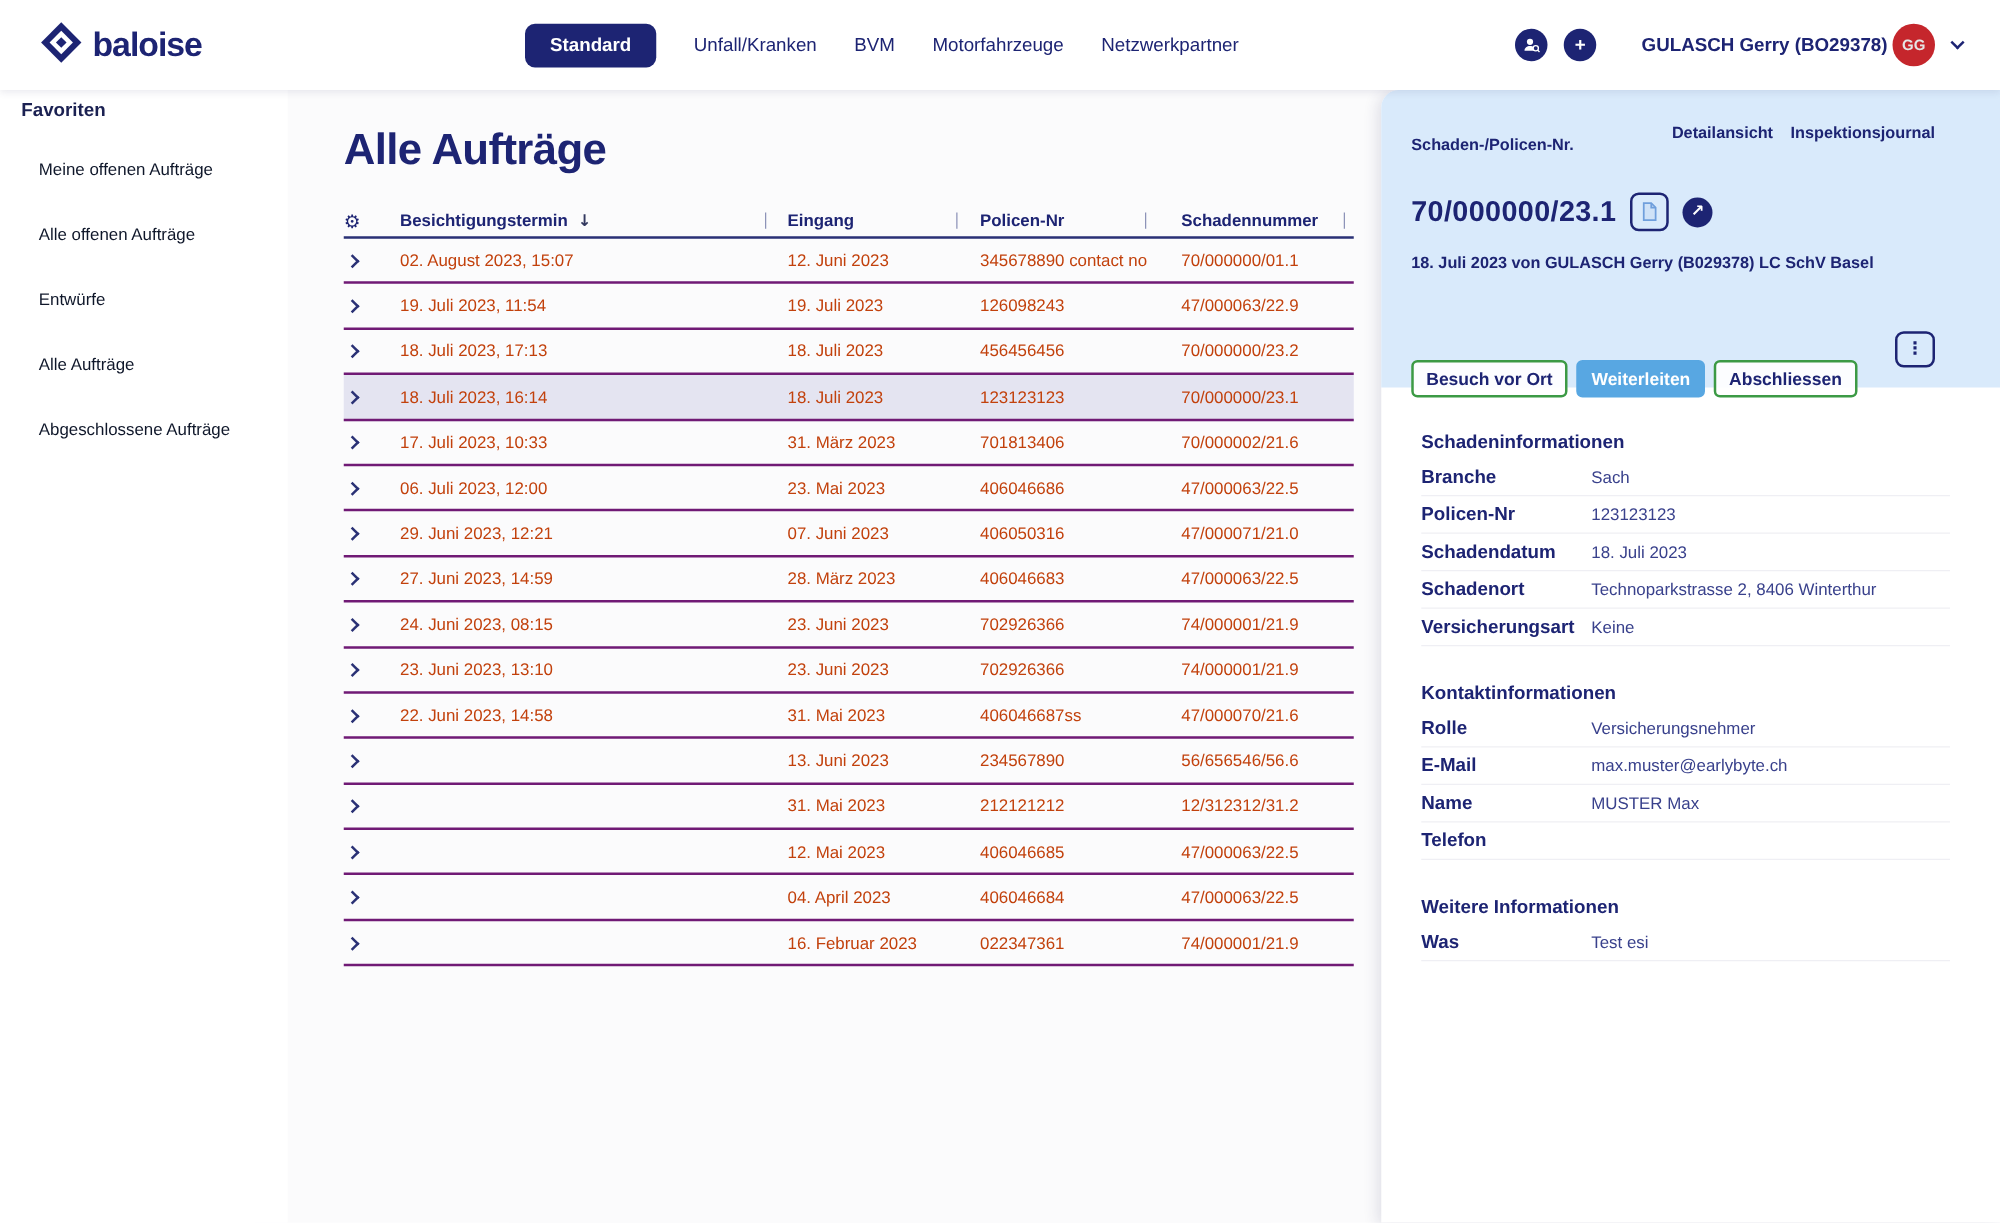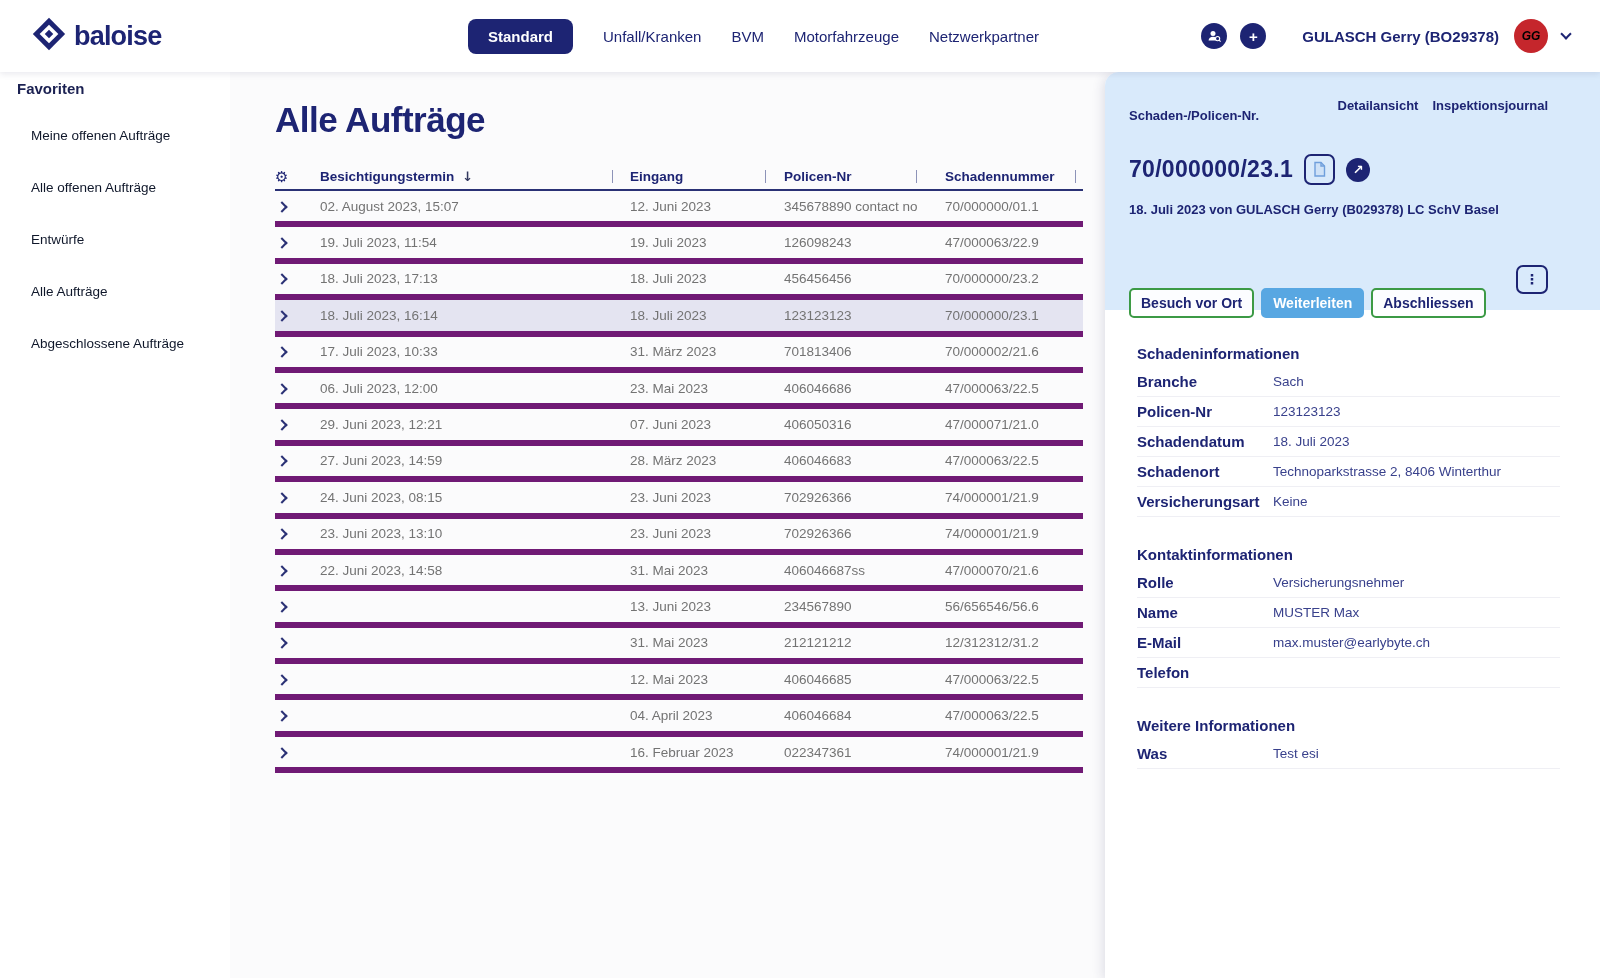--- a/index.html
+++ b/index.html
@@ -4,34 +4,34 @@
 <style>
   *{box-sizing:border-box;}
   html,body{margin:0;padding:0;}
   body{
     width:1600px;height:978px;position:relative;overflow:hidden;
     background:#ffffff;color:#1d2473;
     font-family:"Liberation Sans",sans-serif;
   }
   
   .navbar{height:72px;display:flex;align-items:center;padding:0 30px 0 32px;
-    background:#fff;position:relative;z-index:6;box-shadow:0 2px 6px rgba(40,40,90,.10);gap:48px;}
+    background:#fff;position:relative;z-index:6;box-shadow:0 2px 6px rgba(40,40,90,.10);}
   .brand{display:flex;align-items:center;gap:8px;width:230px;cursor:pointer;}
   .brand svg{width:34px;height:34px;}
   .brand-name{font-size:27px;font-weight:700;color:#1d2473;letter-spacing:-0.8px;}
   .tabs{display:flex;align-items:center;gap:30px;margin-left:158px;}
   .tab{font-size:15px;color:#1d2473;cursor:pointer;padding:9px 0;white-space:nowrap;}
   .tab.active{background:#1d2473;color:#fff;font-weight:700;padding:9px 20px;border-radius:8px;}
   .nav-right{margin-left:auto;display:flex;align-items:center;}
   .icon-circle{width:26px;height:26px;border-radius:50%;background:#1d2473;color:#fff;
     display:flex;align-items:center;justify-content:center;font-size:15px;font-weight:700;
     cursor:pointer;margin-left:13px;}
   .user-name{font-size:15px;font-weight:700;color:#1d2473;margin-left:36px;cursor:pointer;white-space:nowrap;}
-  .avatar{width:34px;height:34px;border-radius:50%;background:#c5262c;color:#000000;font-size:12px;
-    font-weight:700;display:flex;align-items:center;justify-content:center;margin-left:15px;cursor:pointer;font-style:italic;}
+  .avatar{width:34px;height:34px;border-radius:50%;background:#c5262c;color:#e5e5e5;font-size:12px;
+    font-weight:700;display:flex;align-items:center;justify-content:center;margin-left:4px;cursor:pointer;}
   .chev-down{display:inline-block;width:8px;height:8px;border-right:2px solid #1d2473;
     border-bottom:2px solid #1d2473;transform:rotate(45deg);margin:-4px 0 0 14px;cursor:pointer;}
   
   .sidebar{position:absolute;left:0;top:72px;bottom:0;width:230px;background:#fff;
     padding:8px 0 0 17px;z-index:2;}
   .side-title{font-size:15px;font-weight:700;color:#1b2152;margin:0 0 31px 0;}
   .side-item{font-size:13.5px;color:#0f172a;margin:0 0 37px 14px;cursor:pointer;white-space:nowrap;}
   
   .main{position:absolute;left:230px;top:72px;right:0;bottom:0;background:#fbfbfc;z-index:1;}
   .main-inner{padding:28px 0 0 45px;}
@@ -42,22 +42,22 @@
   .c-chev{width:45px;flex-shrink:0;}
   .c-termin{width:310px;flex-shrink:0;}
   .c-eingang{width:154px;flex-shrink:0;}
   .c-police{width:149px;flex-shrink:0;}
   .c-schaden{flex:1;margin-left:12px;}
   .th{cursor:pointer;}
   .divider{position:absolute;top:6px;width:1px;height:13px;background:#8d93b8;}
   .d1{left:337px;} .d2{left:490px;} .d3{left:641px;} .d4{left:800px;}
   .gear{font-family:"DejaVu Sans",sans-serif;font-size:15px;color:#1d2473;cursor:pointer;}
   .sort-arrow{font-family:"DejaVu Sans",sans-serif;font-size:13px;color:#33395f;margin-left:8px;}
-  .trow{display:flex;align-items:center;height:36.4px;border-bottom:6px solid #701a75;
-    font-size:13.5px;color:#737373;cursor:pointer;}
+  .trow{display:flex;align-items:center;height:36.4px;border-bottom:2px solid #701a75;
+    font-size:13.5px;color:#c2410c;cursor:pointer;}
   .trow.selected{background:#e4e4f1;}
   .chev{display:inline-block;width:8px;height:8px;border-top:2px solid #2a3175;
     border-right:2px solid #2a3175;transform:rotate(45deg);margin-left:3px;}
   
   .panel{position:absolute;left:1105px;top:72px;right:0;bottom:0;background:#fff;
     border-radius:14px 0 0 0;box-shadow:-2px 2px 12px rgba(40,40,90,.14);z-index:4;}
   .panel-head{background:#d9eafb;border-radius:14px 0 0 0;height:238px;
     padding:36px 52px 0 24px;position:relative;}
   .p-label{font-size:13px;font-weight:700;color:#1d2473;}
   .p-links{position:absolute;top:26px;right:52px;display:flex;flex-direction:row;
@@ -321,26 +321,26 @@
           <span class="fvalue">Keine</span>
         </div>
       </div>
       <div class="section">
         <h3>Kontaktinformationen</h3>
         <div class="frow">
           <span class="flabel">Rolle</span>
           <span class="fvalue">Versicherungsnehmer</span>
         </div>
         <div class="frow">
+          <span class="flabel">E-Mail</span>
+          <span class="fvalue">max.muster@earlybyte.ch</span>
+        </div>
+        <div class="frow">
           <span class="flabel">Name</span>
           <span class="fvalue">MUSTER Max</span>
-        </div>
-        <div class="frow">
-          <span class="flabel">E-Mail</span>
-          <span class="fvalue">max.muster@earlybyte.ch</span>
         </div>
         <div class="frow">
           <span class="flabel">Telefon</span>
           <span class="fvalue"></span>
         </div>
       </div>
       <div class="section">
         <h3>Weitere Informationen</h3>
         <div class="frow">
           <span class="flabel">Was</span>

